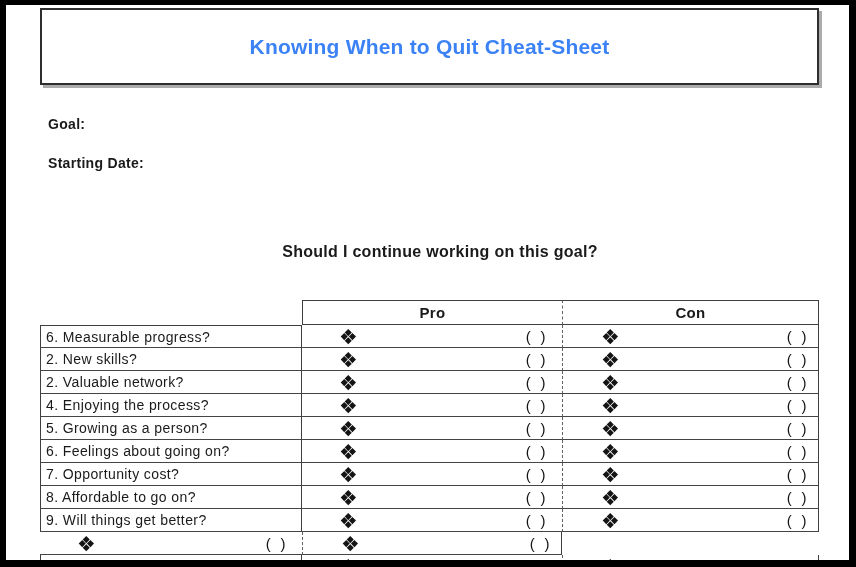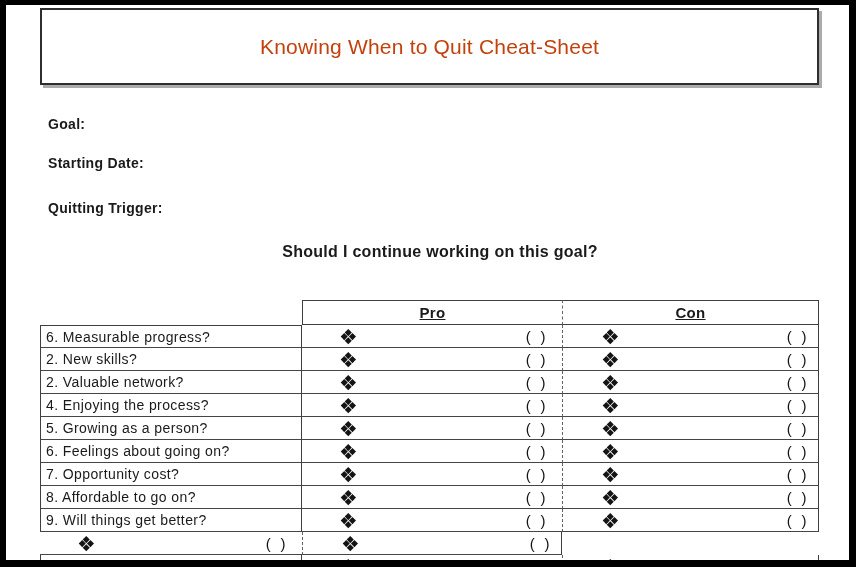--- a/index.html
+++ b/index.html
@@ -14,32 +14,32 @@
     border-width:5px 7px 7px 6px;
     pointer-events:none; z-index:10;
   }
   .title-box {
     position:absolute; left:40px; top:8px; width:779px; height:77px;
     box-sizing:border-box; border:2px solid #2e2e2e;
     box-shadow:3px 3px 0 #ababab;
     display:flex; align-items:center; justify-content:center;
     background:#fff;
   }
-  .title-box h1 { margin:16px; font-size:21px; font-weight:normal; letter-spacing:0.2px; color:#c2410c; }
+  .title-box h1 { margin:16px; font-size:21px; font-weight:bold; letter-spacing:0.2px; color:#3b82f6; }
   .field { position:absolute; left:48px; font-size:14px; font-weight:bold; letter-spacing:0.3px; line-height:18px; }
   .field.goal    { top:115px; }
   .field.date    { top:154px; }
   .field.trigger { top:199px; }
   .question {
     position:absolute; left:24px; right:0; top:243px;
     text-align:center; font-size:16px; font-weight:bold; letter-spacing:0.3px;
   }
   .quit-table { position:absolute; left:40px; top:300px; width:779px; font-size:14px; }
   .tr { display:grid; grid-template-columns:262px 260px 257px; }
-  .tr.head { height:25px;text-decoration:underline; }
+  .tr.head { height:25px; }
   .tr.body { height:23px; }
   .td { box-sizing:border-box; display:flex; align-items:center; background:#fff; }
   .head .corner { border:none; background:transparent; }
   .head .colh {
     border:1px solid #3f3f3f; font-weight:bold; font-size:15px;
     justify-content:center; letter-spacing:0.3px;
   }
   .head .colh.pro { border-right:none; }
   .head .colh.con { border-left:1px dashed #636363; }
   .body .td { border-bottom:1px solid #454545; }
@@ -67,21 +67,20 @@
 <body>
 
 <div class="page">
 
   <div class="title-box">
     <h1>Knowing When to Quit Cheat-Sheet</h1>
   </div>
 
   <div class="field goal">Goal:</div>
   <div class="field date">Starting Date:</div>
-  <div class="field trigger">Quitting Trigger:</div>
 
   <div class="question">Should I continue working on this goal?</div>
 
   <div class="quit-table">
 
     <div class="tr head">
       <div class="td corner"></div>
       <div class="td colh pro">Pro</div>
       <div class="td colh con">Con</div>
     </div>

